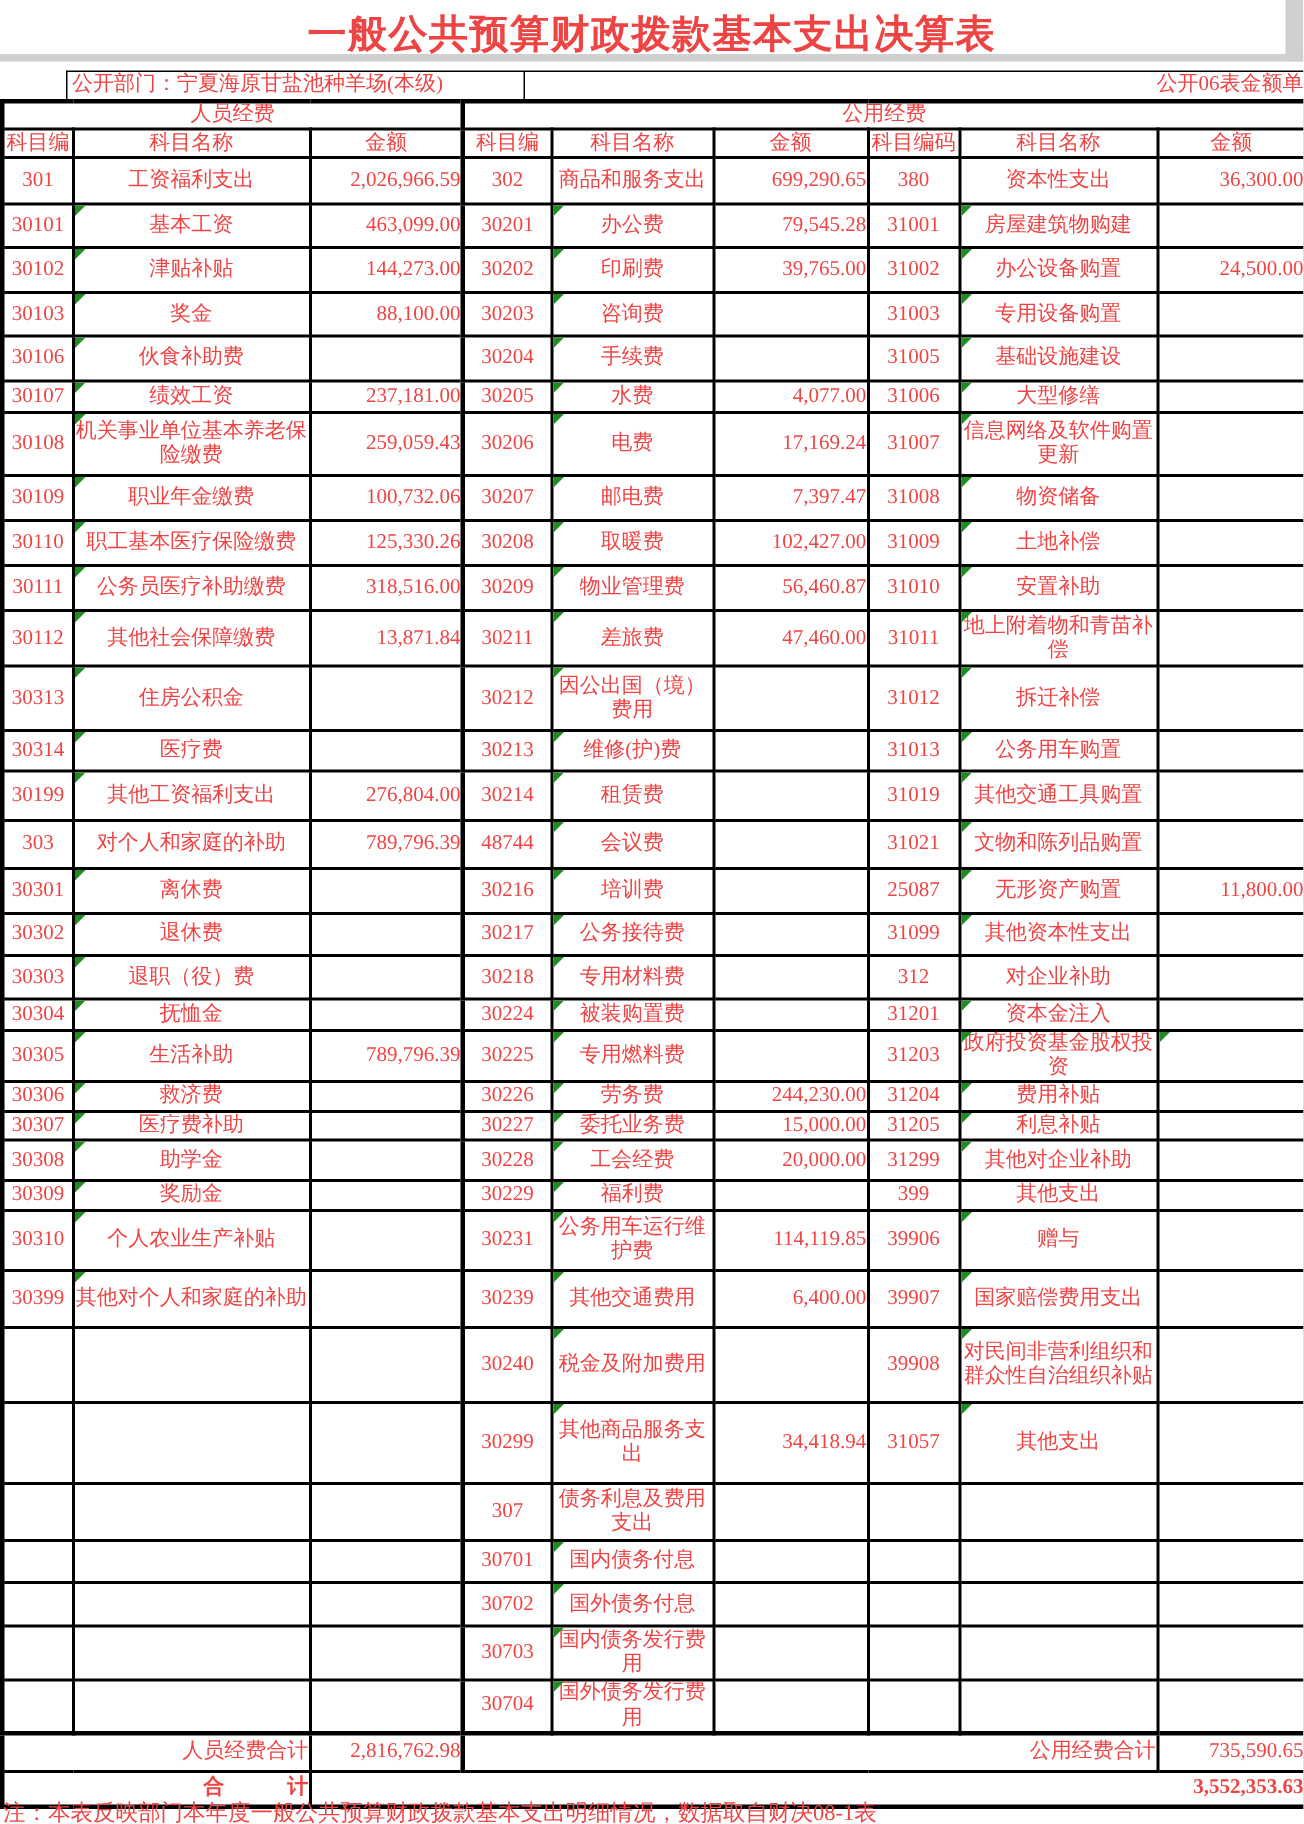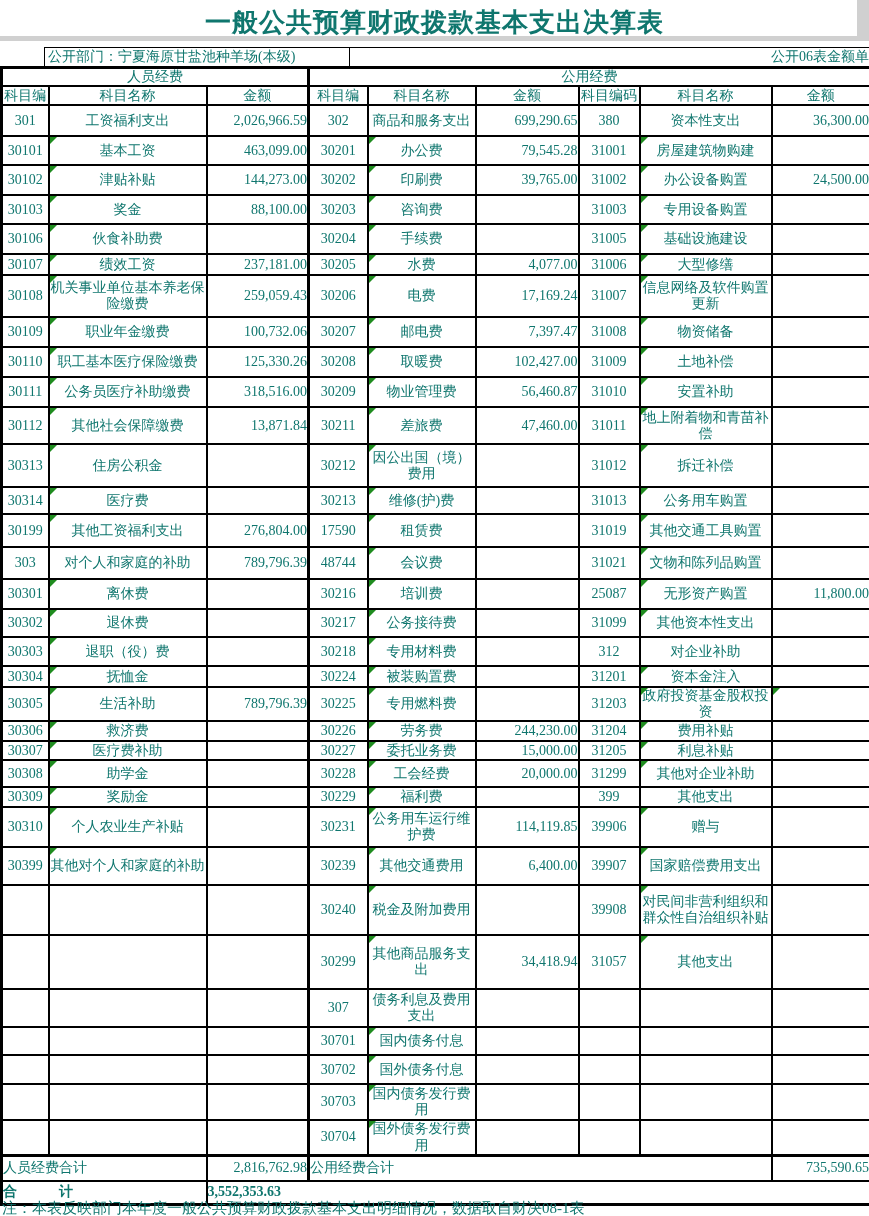--- a/index.html
+++ b/index.html
@@ -1,17 +1,17 @@
 <!DOCTYPE html>
 <html style="--mark: #1f8c1f;"><head>
 <meta charset="utf-8">
 <style>
   html,body{margin:0;padding:0;background:#fff;}
   .page{position:relative;width:869px;height:1216px;background:#fff;overflow:hidden;
-        font-family:"Liberation Serif","DejaVu Serif",serif;color:#0f766e;}
+        font-family:"Liberation Serif","DejaVu Serif",serif;color:#ef4444;}
   .edge-strip{position:absolute;top:36px;left:0;width:869px;height:5px;background:#d0d0d0;}
   .edge-corner{position:absolute;top:0;right:0;width:12px;height:41px;background:#d0d0d0;}
   .title{position:absolute;top:5px;left:0;width:100%;text-align:center;
          font-size:26px;font-weight:bold;letter-spacing:1px;}
   .meta{position:absolute;top:47px;left:0;width:869px;height:19px;display:flex;
         border-top:1px solid #000;font-size:14px;line-height:18px;margin-left:44px;}
   .meta-left{width:306px;border-left:1px solid #000;border-right:1px solid #000;
              padding-left:3px;box-sizing:border-box;white-space:nowrap;overflow:hidden;}
   .meta-right{flex:1;text-align:right;padding-right:2px;white-space:nowrap;}
   table.main{position:absolute;top:66px;left:0;width:869px;border-collapse:collapse;
@@ -20,21 +20,21 @@
              line-height:1.15;padding:0;overflow:hidden;vertical-align:middle;}
   .thick-l{border-left:3px solid #000 !important;}
   tr.grp{height:18px;} tr.hdr{height:19px;}
   td.code{text-align:center;}
   td.name{text-align:center;position:relative;padding:0 3px;}
   td.amt{text-align:right;padding-right:12px;position:relative;}
   .mk{position:absolute;top:0;left:0;width:0;height:0;
       border-top:7px solid var(--mark,#1f8c1f);border-right:7px solid transparent;}
   tr.t1 td{border-top:3px solid #000;height:23px;}
   tr.t2 td{height:21px;font-weight:bold;}
-  td.ctr{text-align:left;}
+  td.ctr{text-align:right;}
   .note{position:absolute;top:1199px;left:2px;font-size:15px;white-space:nowrap;}
 </style>
 </head>
 <body>
 
 <div class="page">
   <div class="edge-strip"></div>
   <div class="edge-corner"></div>
 
   <div class="title">一般公共预算财政拨款基本支出决算表</div>
@@ -214,21 +214,21 @@
           <td class="name">维修(护)费<span class="mk"></span></td>
           <td class="amt"></td>
           <td class="code">31013</td>
           <td class="name">公务用车购置<span class="mk"></span></td>
           <td class="amt"></td>
         </tr>
         <tr style="height: 33px;">
           <td class="code">30199</td>
           <td class="name">其他工资福利支出<span class="mk"></span></td>
           <td class="amt">276,804.00</td>
-          <td class="code thick-l">17590</td>
+          <td class="code thick-l">30214</td>
           <td class="name">租赁费<span class="mk"></span></td>
           <td class="amt"></td>
           <td class="code">31019</td>
           <td class="name">其他交通工具购置<span class="mk"></span></td>
           <td class="amt"></td>
         </tr>
         <tr style="height: 32px;">
           <td class="code">303</td>
           <td class="name">对个人和家庭的补助</td>
           <td class="amt">789,796.39</td>

